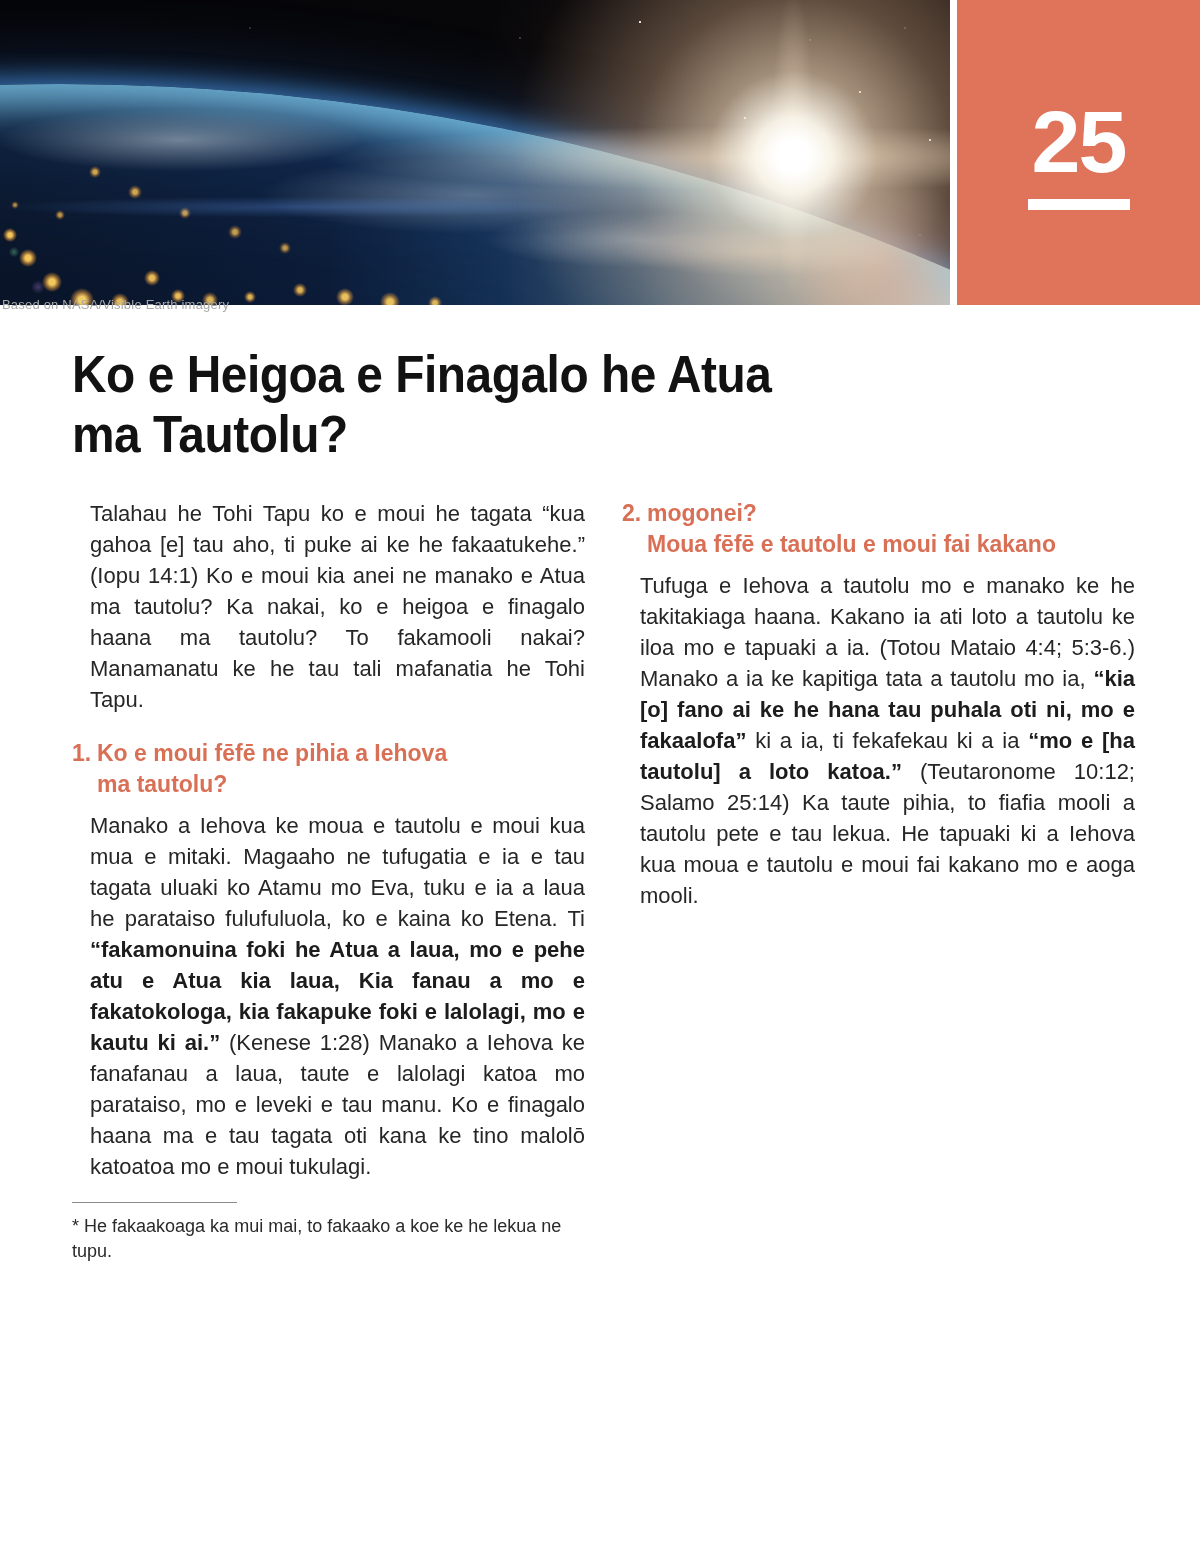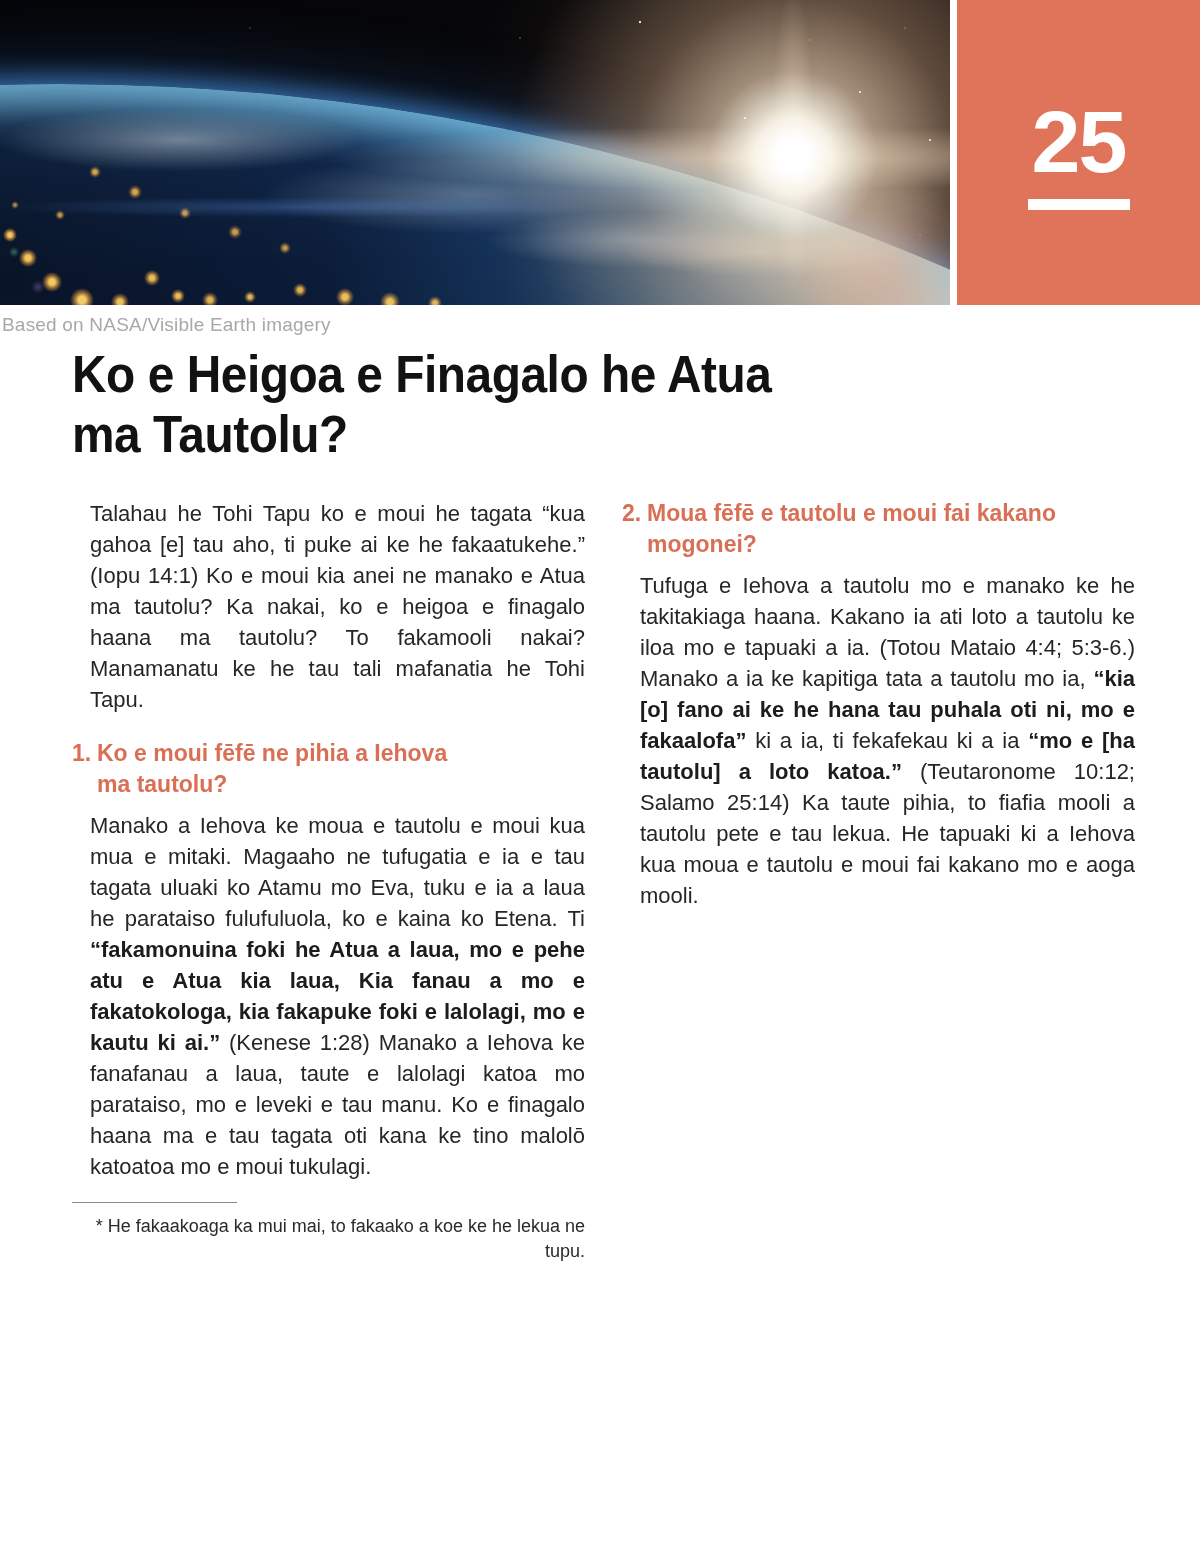--- a/index.html
+++ b/index.html
@@ -77,37 +77,37 @@
 
   
   .chapter-block { position:absolute; left:957px; top:0; width:243px; height:305px;
     background:#e0745b; color:#ffffff; text-align:center; }
   .chapter-number { position:absolute; left:0; right:0; top:98px; font-size:88px; line-height:88px;
     font-weight:700; letter-spacing:-2px; }
   .chapter-underline { position:absolute; left:50%; margin-left:-51px; top:199px; width:102px; height:11px;
     background:#ffffff; }
 
   
-  .caption { position:absolute; left:2px; top:314px; font-size:19px; color:#a8a8a8; letter-spacing:.2px; }
+  .caption { position:absolute; left:2px; top:297px; font-size:13px; color:#a8a8a8; letter-spacing:.2px; }
   .title { position:absolute; left:72px; top:344px; width:840px; color:#121212;
     font-size:52px; line-height:60px; font-weight:700; letter-spacing:-.5px;
     transform:scaleX(.92); transform-origin:left top; }
   .title .tl { display:block; }
 
   
   .columns { position:absolute; left:72px; top:498px; width:1063px; display:flex; gap:37px; }
   .col { width:513px; }
   .body { font-size:22px; line-height:31px; color:#262626; text-align:justify; margin:0 0 0 18px; }
   .body + .body { margin-top:21px; }
   .body b { font-weight:700; color:#1c1c1c; }
   .q { display:flex; font-size:23px; line-height:31px; font-weight:700; color:#d96f55; margin:0 0 10px 0; }
   .body + .q { margin-top:23px; }
   .q .qnum { width:25px; flex:none; }
   .q .qline { display:block; }
-  .footnote { margin-top:20px;text-align:right; }
+  .footnote { margin-top:20px; }
   .fn-rule { width:165px; height:1px; background:#8a8a8a; margin:0 0 11px 0; }
   .fn-text { font-size:18px; line-height:25px; color:#2a2a2a; }
 </style>
 </head>
 <body>
 
 <div class="page">
 
   <div class="hero">
     <div class="stars"></div>
@@ -148,22 +148,22 @@
       <div class="footnote">
         <div class="fn-rule"></div>
         <p class="fn-text"><span>*</span> <span>He fakaakoaga ka mui mai, to fakaako a koe ke he lekua ne tupu.</span></p>
       </div>
     </section>
 
     <section class="col">
       <h2 class="q">
         <span class="qnum">2.</span>
         <span class="qtext">
+          <span class="qline">mogonei?</span>
           <span class="qline">Moua fēfē e tautolu e moui fai kakano</span>
-          <span class="qline">mogonei?</span>
         </span>
       </h2>
 
       <p class="body"><span>Tufuga e Iehova a tautolu mo e manako ke he takitakiaga haana. Kakano ia ati loto a tautolu ke iloa mo e tapuaki a ia. (Totou Mataio 4:4; 5:3-6.) Manako a ia ke kapitiga tata a tautolu mo ia, </span><b>“kia [o] fano ai ke he hana tau puhala oti ni, mo e fakaalofa”</b><span> ki a ia, ti fekafekau ki a ia </span><b>“mo e [ha tautolu] a loto katoa.”</b><span> (Teutaronome 10:12; Salamo 25:14) Ka taute pihia, to fiafia mooli a tautolu pete e tau lekua. He tapuaki ki a Iehova kua moua e tautolu e moui fai kakano mo e aoga mooli.</span></p>
     </section>
 
   </main>
 </div>
 
 </body></html>

